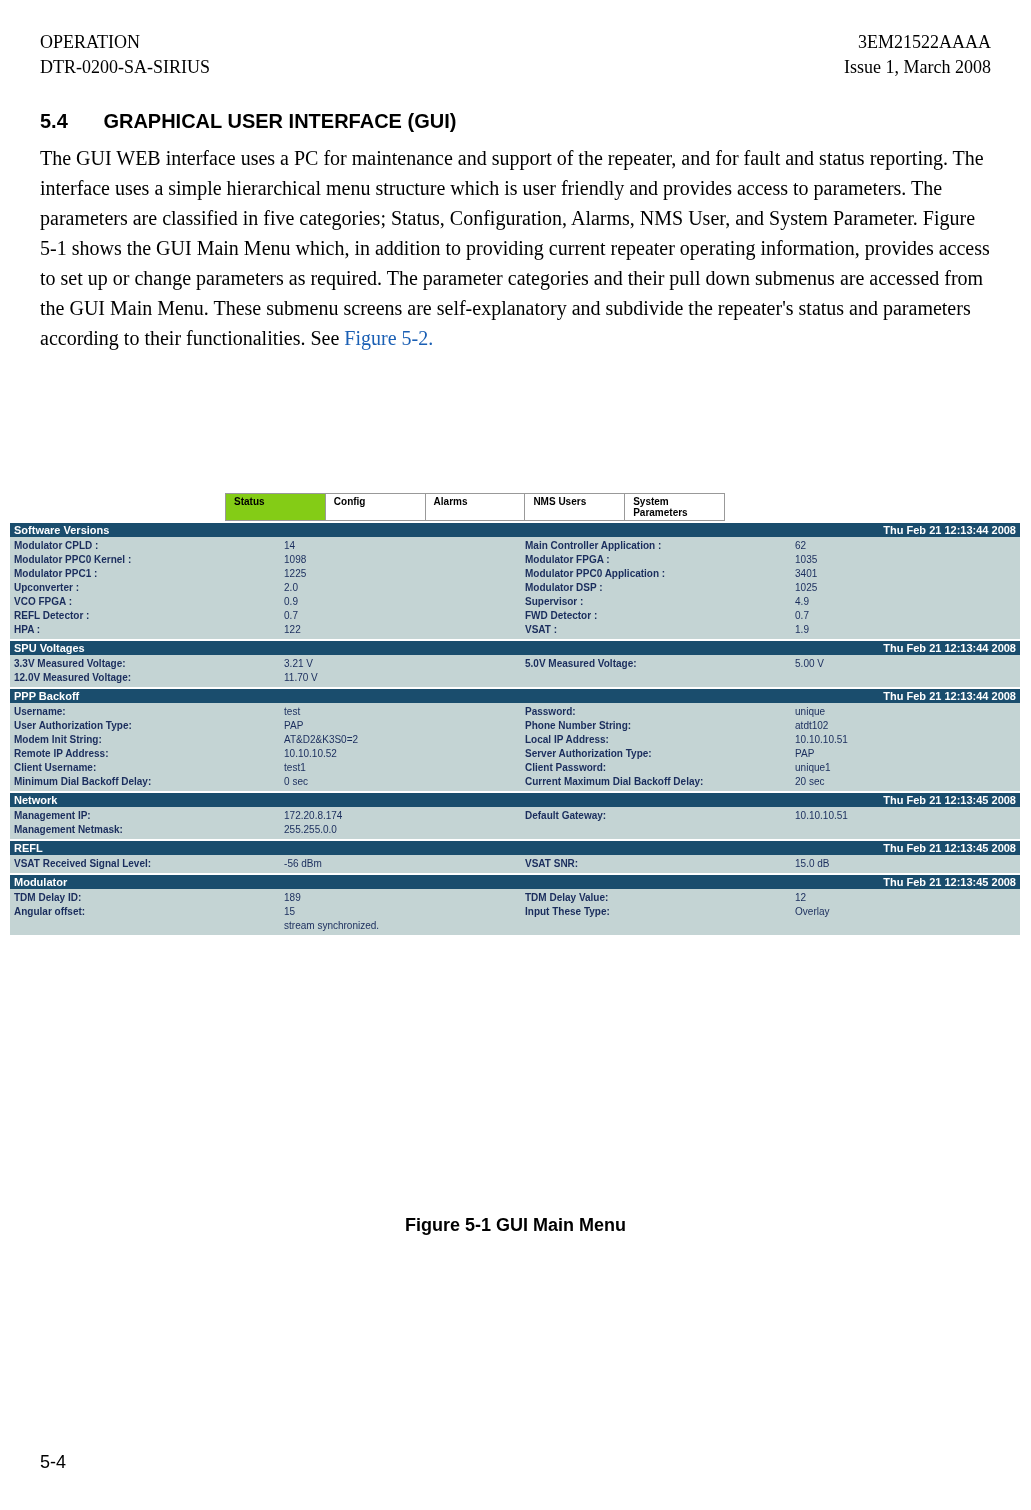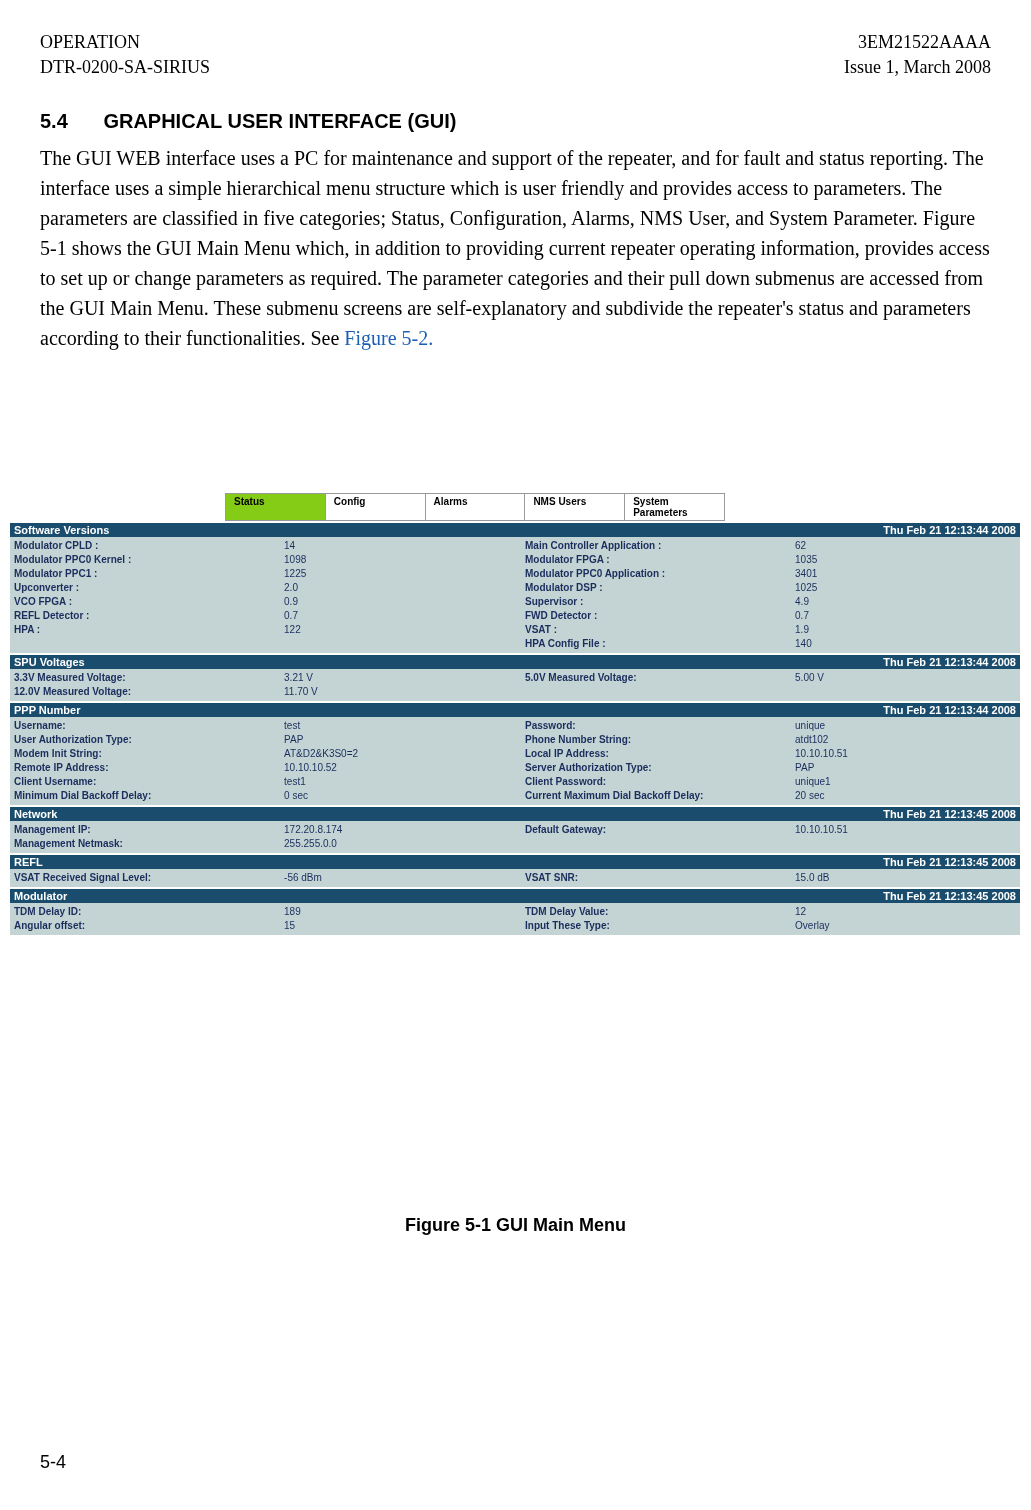--- a/index.html
+++ b/index.html
@@ -197,24 +197,20 @@
               <div class="data-value">4.9</div>
             </div>
             <div class="data-row">
               <div class="data-label">FWD Detector :</div>
               <div class="data-value">0.7</div>
             </div>
             <div class="data-row">
               <div class="data-label">VSAT :</div>
               <div class="data-value">1.9</div>
             </div>
-            <div class="data-row">
-              <div class="data-label">HPA Config File :</div>
-              <div class="data-value">140</div>
-            </div>
           </div>
         </div>
       </div>
       <div class="panel-header">
         <span>SPU Voltages</span>
         <span>Thu Feb 21 12:13:44 2008</span>
       </div>
       <div class="panel-body">
         <div class="data-grid">
           <div>
@@ -229,21 +225,21 @@
           </div>
           <div>
             <div class="data-row">
               <div class="data-label">5.0V Measured Voltage:</div>
               <div class="data-value">5.00 V</div>
             </div>
           </div>
         </div>
       </div>
       <div class="panel-header">
-        <span>PPP Number</span>
+        <span>PPP Backoff</span>
         <span>Thu Feb 21 12:13:44 2008</span>
       </div>
       <div class="panel-body">
         <div class="data-grid">
           <div>
             <div class="data-row">
               <div class="data-label">Username:</div>
               <div class="data-value">test</div>
             </div>
             <div class="data-row">
@@ -347,20 +343,24 @@
         <div class="data-grid">
           <div>
             <div class="data-row">
               <div class="data-label">TDM Delay ID:</div>
               <div class="data-value">189</div>
             </div>
             <div class="data-row">
               <div class="data-label">Angular offset:</div>
               <div class="data-value">15</div>
             </div>
+            <div class="data-row">
+              <div class="data-label"></div>
+              <div class="data-value">stream synchronized.</div>
+            </div>
           </div>
           <div>
             <div class="data-row">
               <div class="data-label">TDM Delay Value:</div>
               <div class="data-value">12</div>
             </div>
             <div class="data-row">
               <div class="data-label">Input These Type:</div>
               <div class="data-value">Overlay</div>
             </div>

